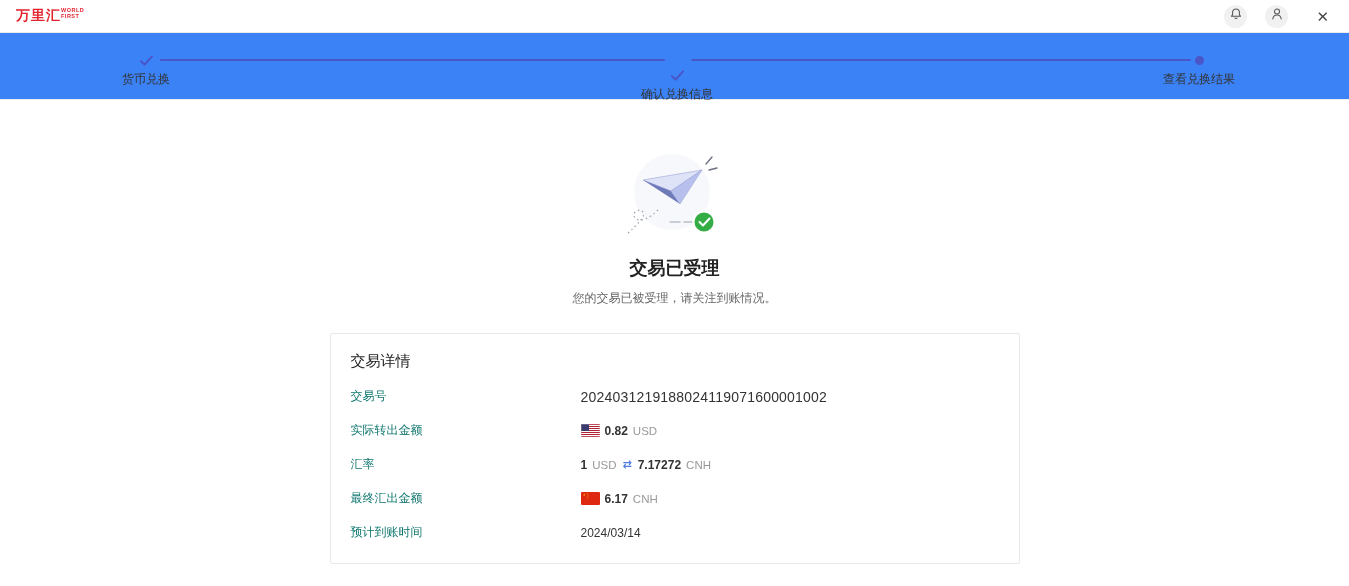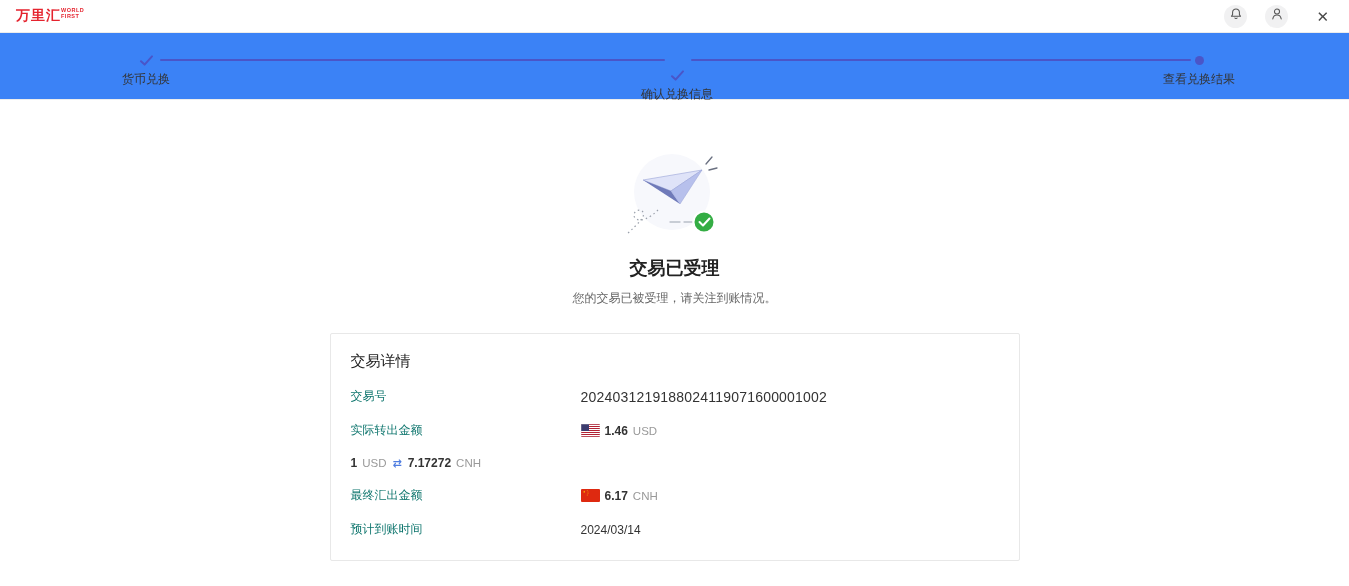--- a/index.html
+++ b/index.html
@@ -166,26 +166,27 @@
             <rect y="4" width="19" height="1"></rect>
               <rect y="6" width="19" height="1"></rect>
             <rect y="8" width="19" height="1"></rect>
               <rect y="10" width="19" height="1"></rect>
             <rect y="12" width="19" height="1"></rect>
           </g>
           <rect width="8" height="7" fill="#3c3b6e"></rect>
           <rect width="19" height="13" fill="none" stroke="#d9d9d9" stroke-width="0.5"></rect>
         </svg>
       </span>
-      <span class="num">1.46</span>
+      <span class="num">0.82</span>
       <span class="cur">USD</span>
     </div>
   </div>
 
   <div class="row">
+    <div class="row-label">汇率</div>
     <div class="row-value">
       <span class="num">1</span>
       <span class="cur">USD</span>
       <span class="exch">⇄</span>
       <span class="num">7.17272</span>
       <span class="cur">CNH</span>
     </div>
   </div>
 
   <div class="row">

